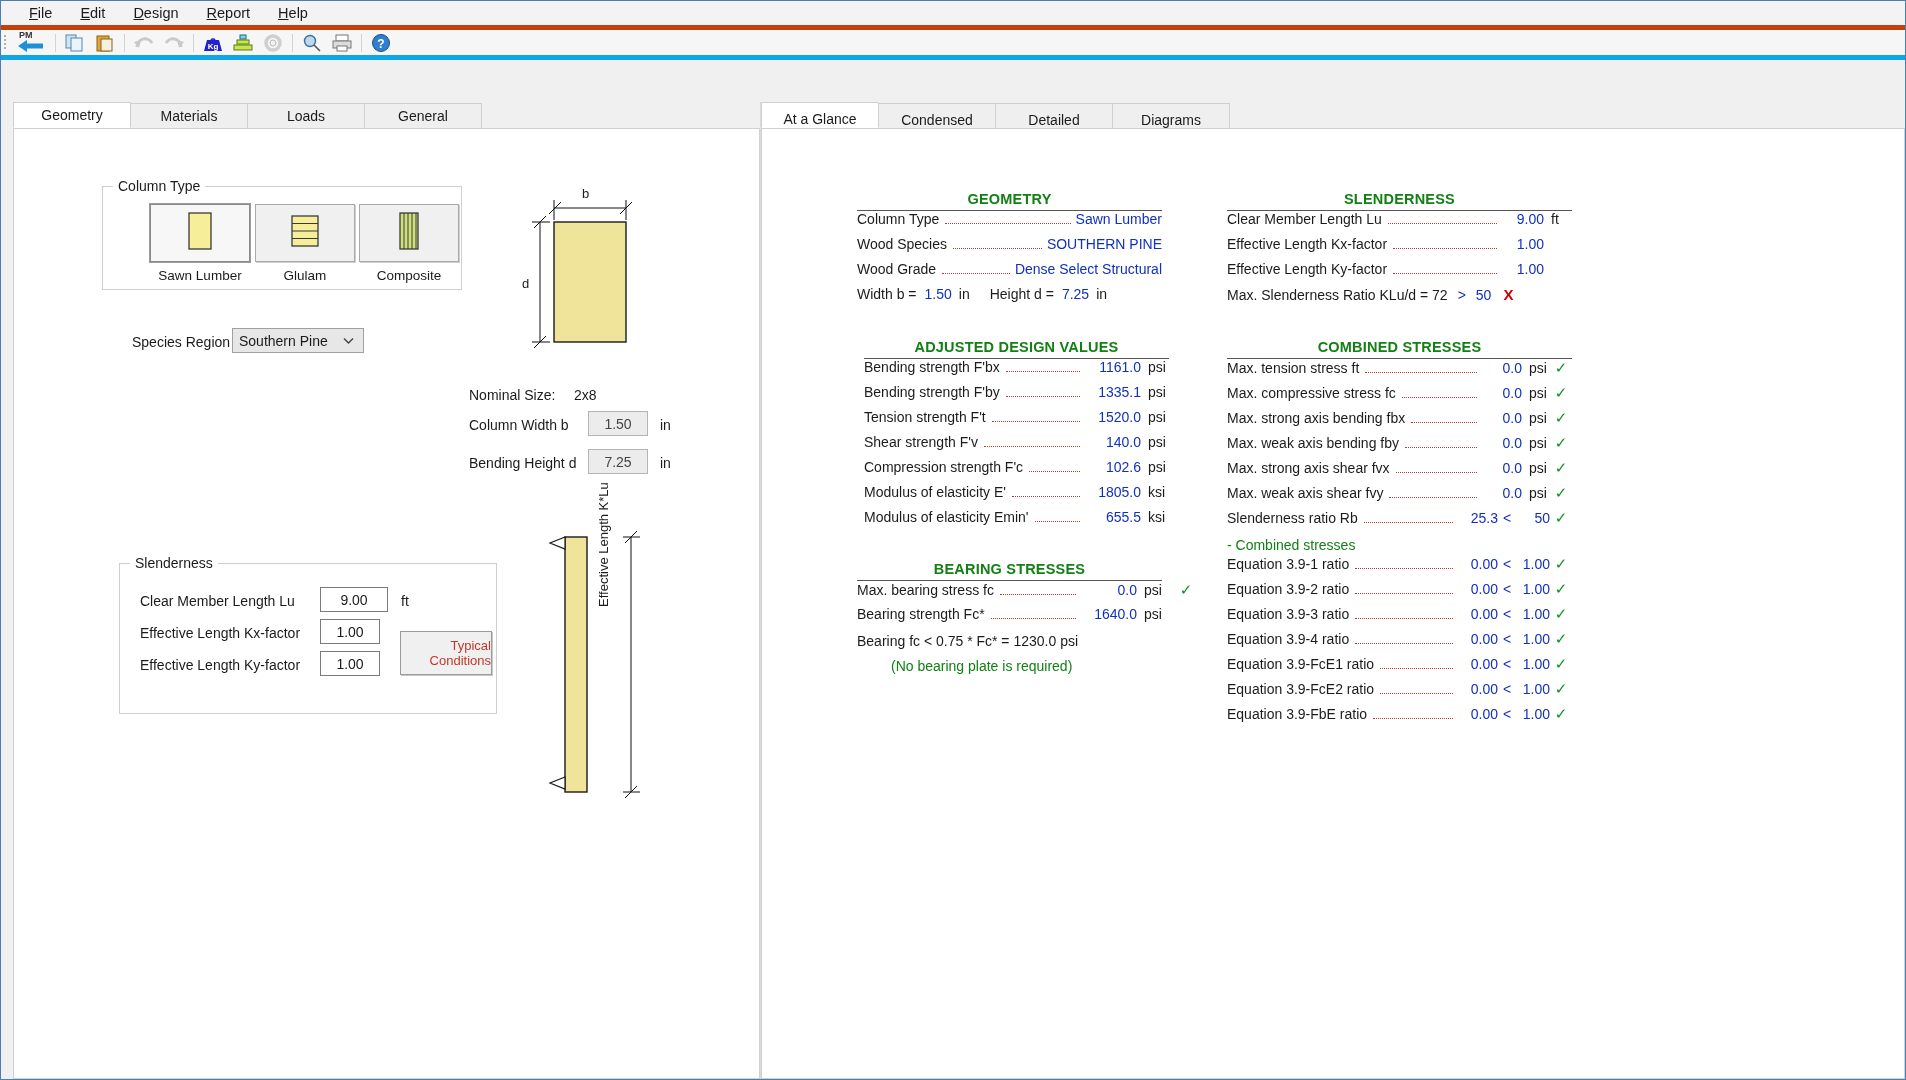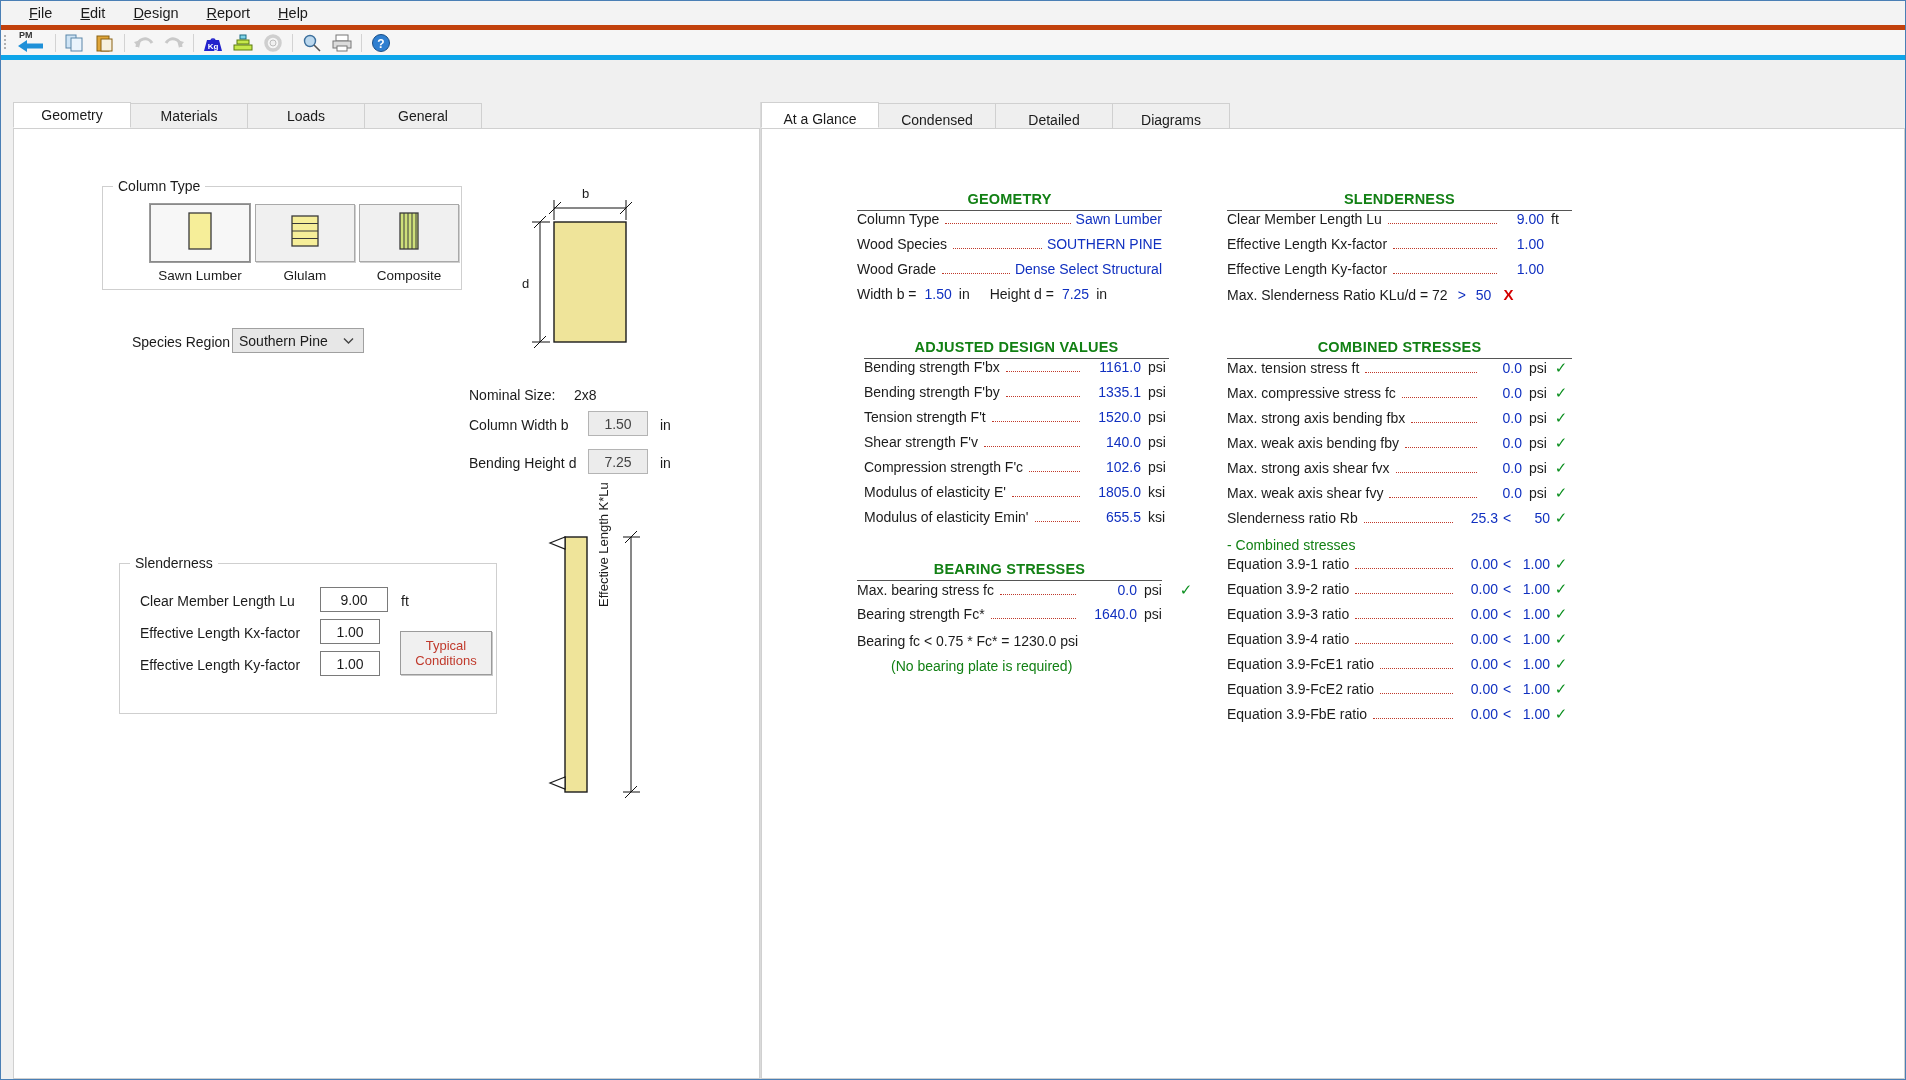--- a/index.html
+++ b/index.html
@@ -396,21 +396,21 @@
           <div class="lbl" style="position:absolute;left:20px;top:61px;">Effective Length Kx-factor</div>
           <div class="txtbox white" style="position:absolute;left:200px;top:55px;width:60px;">
             <span>1.00</span>
           </div>
 
           <div class="lbl" style="position:absolute;left:20px;top:93px;">Effective Length Ky-factor</div>
           <div class="txtbox white" style="position:absolute;left:200px;top:87px;width:60px;">
             <span>1.00</span>
           </div>
 
-          <div class="btn-typ" style="position:absolute;left:280px;top:67px;">
+          <div class="btn-typ" style="position:absolute;left:280px;top:67px;align-items:flex-end;">
             <span>Typical</span>
             <span>Conditions</span>
           </div>
         </div>
 
         <div style="position:absolute;left:520px;top:400px;width:140px;height:290px;">
           <svg width="140" height="290" viewBox="0 0 140 290" style="position:absolute;left:0;top:0;">
 
             <rect x="31" y="8" width="22" height="255" fill="#efe49a" stroke="#1b1b1b" stroke-width="1.4"></rect>
 

